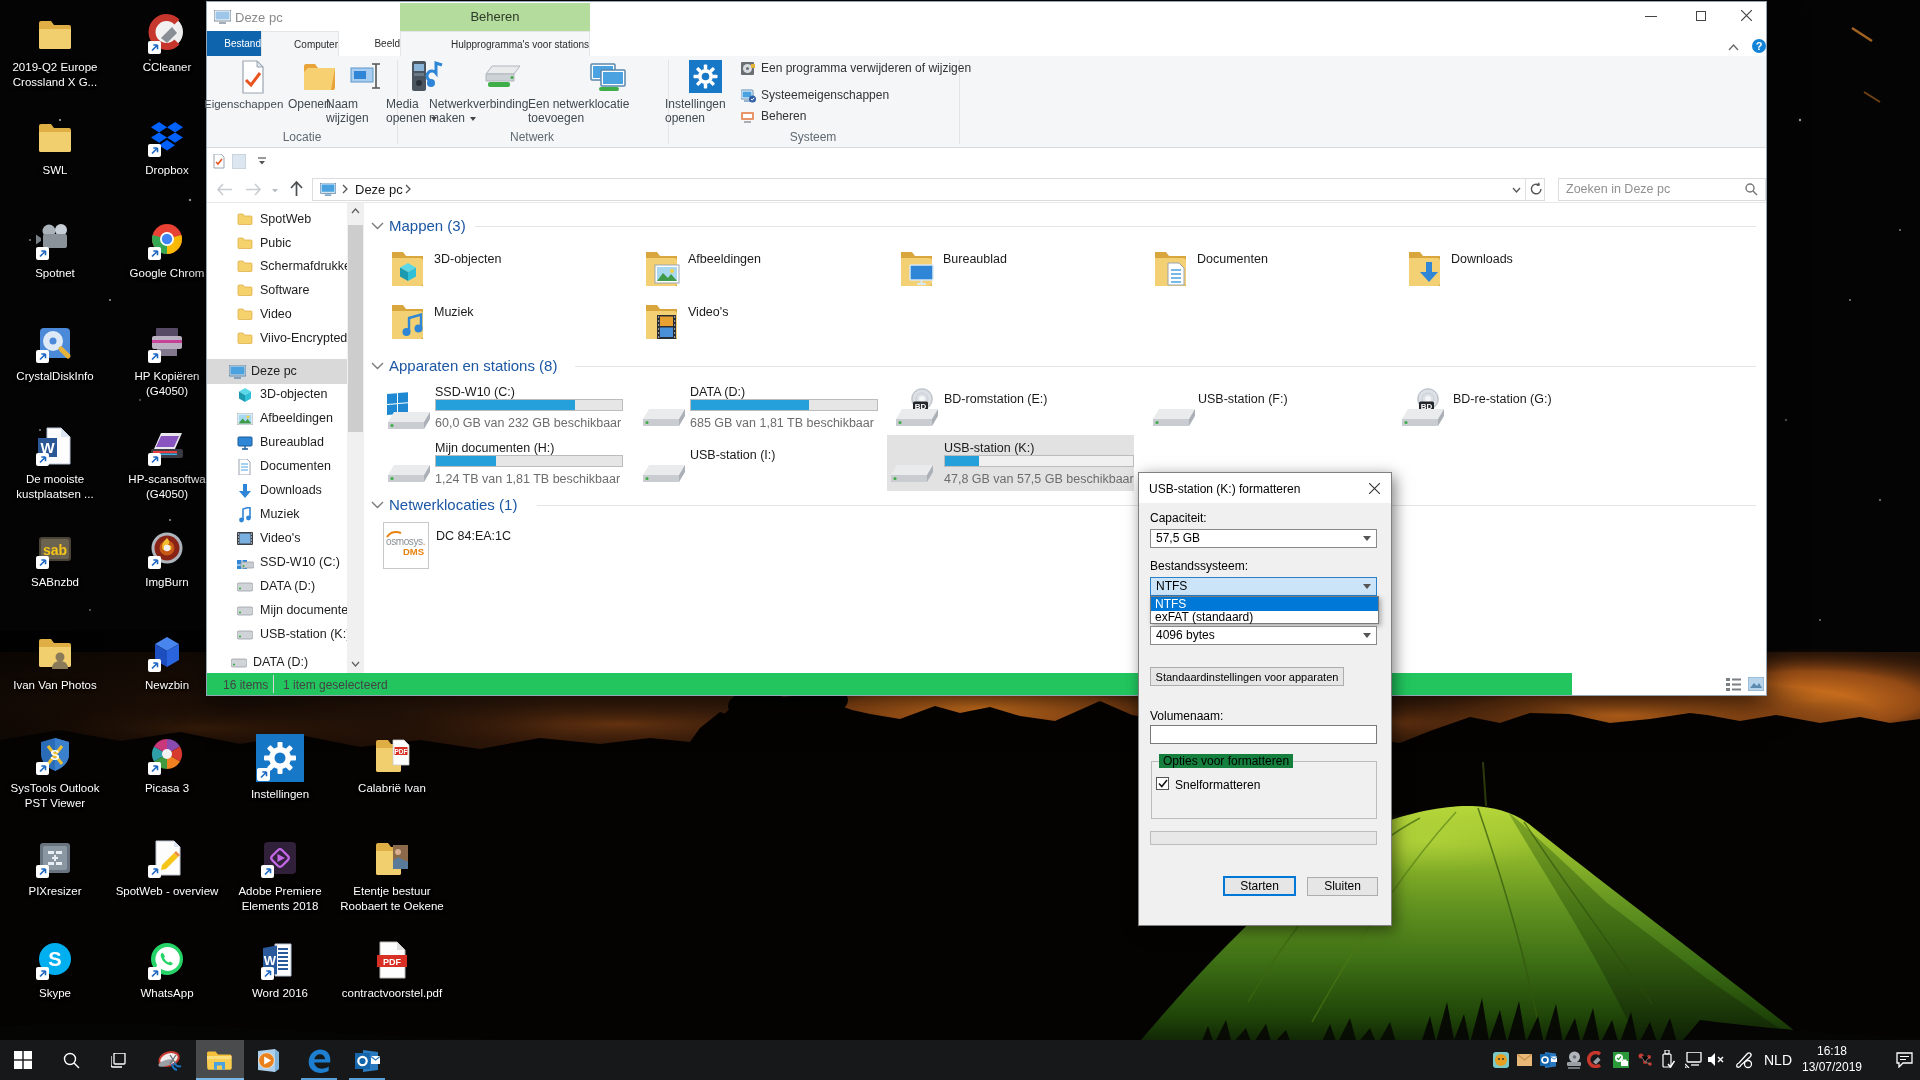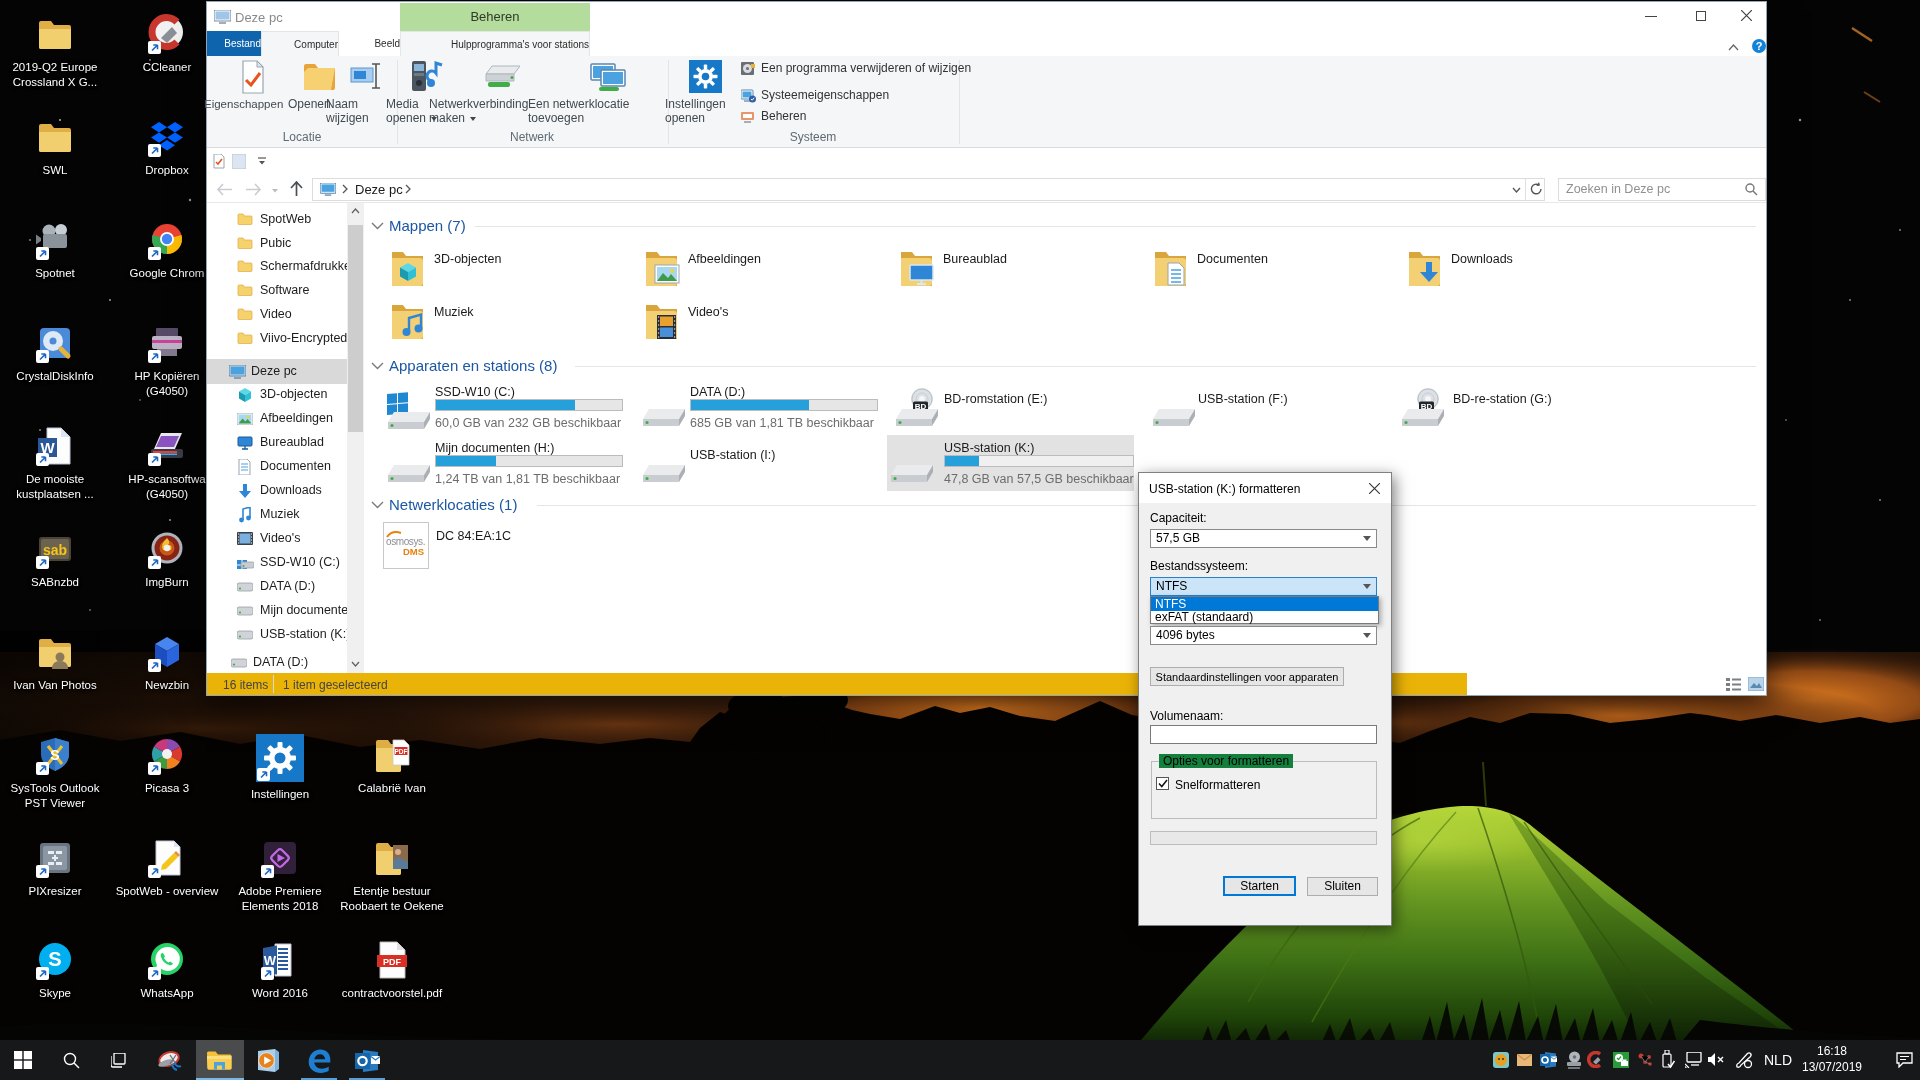--- a/index.html
+++ b/index.html
@@ -928,21 +928,21 @@
     </svg>
 <svg class="a" style="left:144px;top:659px" width="9" height="6" viewBox="0 0 9 6">
       <path d="M1,1 L4.5,5 L8,1" stroke="#606060" stroke-width="1.2" fill="none"></path>
     </svg>
 <div class="a" style="left:141px;top:223px;width:15px;height:207px;background:#cdcdcd"></div>
 
 <div id="main">
 <svg class="a" style="left:164px;top:220px" width="13" height="8" viewBox="0 0 13 8">
         <path d="M1,1 L6.5,6.5 L12,1" stroke="#7a7a7a" stroke-width="1.4" fill="none"></path>
       </svg>
-      <div class="sech" style="left:182px;top:215px">Mappen (7)</div>
+      <div class="sech" style="left:182px;top:215px">Mappen (3)</div>
       <div class="secline" style="left:268px;top:224px;width:1281px"></div>
 <div class="a" style="left:182px;top:247px"><svg width="38" height="40" viewBox="0 0 38 40">
           <path d="M3,3 L14,3 L17,7 L34,7 L34,37 L3,37 Z" fill="#d9a53d"></path>
           <path d="M3,9 L31,9 Q34,9 34,12 L34,34 Q34,37 31,37 L3,37 Z" fill="#f3d074"></path>
           <path d="M19,14 l8,4.5 -8,4.5 -8,-4.5z" fill="#5ad8e8"></path>
           <path d="M11,18.5 v9 l8,4.5 v-9z" fill="#1b9ab0"></path>
           <path d="M27,18.5 v9 l-8,4.5 v-9z" fill="#2fc0d8"></path>
         </svg></div>
       <div class="tlbl" style="left:227px;top:250px">3D-objecten</div>
 <div class="a" style="left:436px;top:247px"><svg width="38" height="40" viewBox="0 0 38 40">
@@ -1114,21 +1114,21 @@
       <div class="secline" style="left:330px;top:503px;width:1219px"></div>
 <div class="a" style="left:176px;top:520px;width:46px;height:47px;background:#fff;border:1px solid #c8c8c8"></div>
 <div class="a" style="left:179px;top:534px;font-size:10px;font-weight:normal;color:#8a8f94;letter-spacing:-.4px">osmosys<span style="color:#e8820c">.</span></div>
 <div class="a" style="left:196px;top:544px;font-size:9.5px;font-weight:bold;color:#e8820c">DMS</div>
 <svg class="a" style="left:179px;top:528px" width="16" height="8" viewBox="0 0 16 8">
         <path d="M1,7 Q6,0 15,3" stroke="#e8820c" stroke-width="2" fill="none"></path>
       </svg>
 <div class="tlbl" style="left:229px;top:527px">DC 84:EA:1C</div>
 </div>
 
-<div class="a" style="left:0;top:671px;width:1260px;height:22px;background:#eab308;font-size:12px;color:#444">
+<div class="a" style="left:0;top:671px;width:1365px;height:22px;background:#22c55e;font-size:12px;color:#444">
 <span class="a" style="left:16px;top:5px">16 items</span>
 <span class="a" style="left:66px;top:2px;height:18px;border-left:1px solid #d8d8d8"></span>
 <span class="a" style="left:76px;top:5px">1 item geselecteerd</span>
 <svg class="a" style="left:1519px;top:4px" width="15" height="14" viewBox="0 0 15 14">
         <g fill="#7a7f84">
           <rect x="0" y="1" width="4" height="3"></rect>
           <rect x="0" y="6" width="4" height="3"></rect>
           <rect x="0" y="11" width="4" height="3"></rect>
           <rect x="6" y="1.5" width="9" height="2"></rect>
           <rect x="6" y="6.5" width="9" height="2"></rect>

